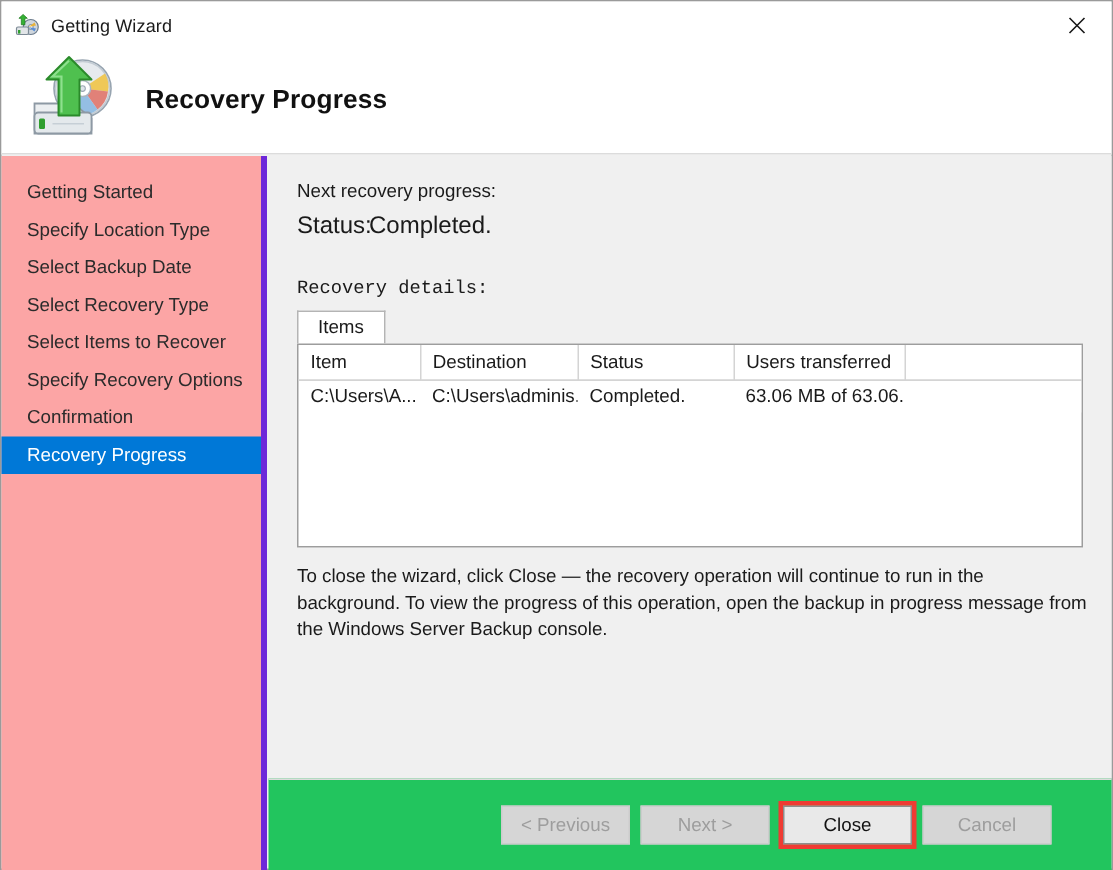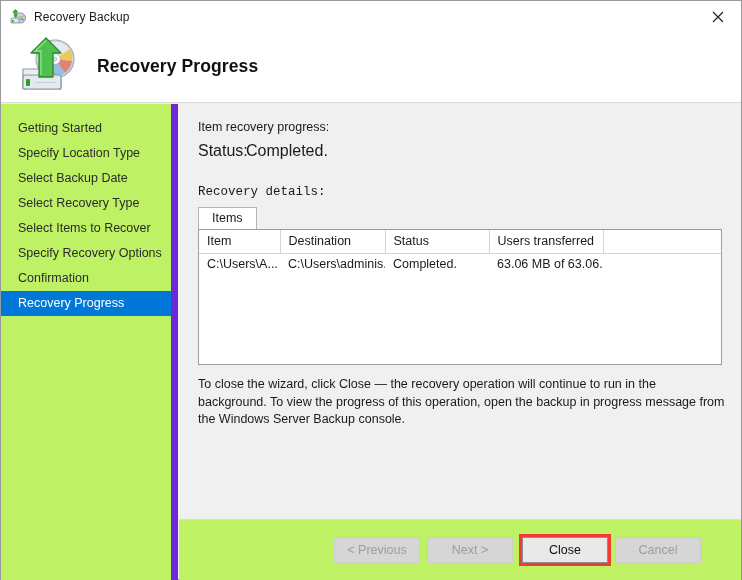--- a/index.html
+++ b/index.html
@@ -70,22 +70,22 @@
     font-weight: bold;
     color: #111111;
     letter-spacing: 0.1px;
   }
 
   
   #sidebar {
     position: absolute;
     left: 0; top: 103px;
     width: 177px; height: 476px;
-    background: #bef264;
-    border-right: 7px solid #6d28d9;
+    background: #fca5a5;
+    border-right: 4px solid #6d28d9;
     padding-top: 12px;
   }
   .nav-item {
     height: 25px;
     line-height: 25px;
     padding-left: 17px;
     font-size: 12.5px;
     color: #2b2b2b;
     white-space: nowrap;
     cursor: default;
@@ -187,21 +187,21 @@
     font-size: 12.5px;
     line-height: 17.5px;
     color: #1a1a1a;
   }
 
   
   #footer {
     position: absolute;
     left: 178px; top: 518px;
     width: 562px; height: 61px;
-    background: #bef264;
+    background: #22c55e;
     border-top: 1px solid #dcdcdc;
   }
   .btn {
     position: absolute;
     top: 17px;
     width: 86px; height: 26px;
     font-size: 12.5px;
     font-family: "Liberation Sans", sans-serif;
     background: #e1e1e1;
     border: 1px solid #c6c6c6;
@@ -241,21 +241,21 @@
       <svg width="16" height="16" viewBox="0 0 16 16">
         <ellipse cx="10.5" cy="9" rx="5" ry="5" fill="#cfd6dd" stroke="#6b7b8c" stroke-width="0.8"></ellipse>
         <ellipse cx="10.5" cy="9" rx="1.6" ry="1.6" fill="#ffffff" stroke="#6b7b8c" stroke-width="0.6"></ellipse>
         <path d="M9 9 L13 6 L14 8 Z" fill="#e8b33a"></path>
         <path d="M9 9 L13 12 L14 10 Z" fill="#5b8fd6"></path>
         <rect x="1" y="9" width="8" height="5" rx="1" fill="#e2e5e8" stroke="#7d8a96" stroke-width="0.8"></rect>
         <rect x="2" y="11" width="1.6" height="2.4" fill="#2f9e2f"></rect>
         <path d="M4.2 7.5 L4.2 3.2 L2.6 3.2 L5.4 0.6 L8.2 3.2 L6.6 3.2 L6.6 7.5 Z" fill="#34b233" stroke="#1f7a1f" stroke-width="0.5"></path>
       </svg>
     </span>
-    <span id="titlebar-text">Recovery Backup</span>
+    <span id="titlebar-text">Getting Wizard</span>
     <div id="close-btn">
       <svg width="12" height="12" viewBox="0 0 12 12">
         <path d="M1 1 L11 11 M11 1 L1 11" stroke="#1a1a1a" stroke-width="1.1" fill="none"></path>
       </svg>
     </div>
   </div>
 
   <div id="header">
     <span id="header-icon">
       <svg width="72" height="58" viewBox="0 0 72 58">
@@ -283,21 +283,21 @@
     <div class="nav-item">Specify Location Type</div>
     <div class="nav-item">Select Backup Date</div>
     <div class="nav-item">Select Recovery Type</div>
     <div class="nav-item">Select Items to Recover</div>
     <div class="nav-item">Specify Recovery Options</div>
     <div class="nav-item">Confirmation</div>
     <div class="nav-item selected">Recovery Progress</div>
   </div>
 
   <div id="content">
-    <div id="lbl-progress">Item recovery progress:</div>
+    <div id="lbl-progress">Next recovery progress:</div>
     <div id="status-row">
       <span id="status-label">Status:</span>
       <span>Completed.</span>
     </div>
     <div id="lbl-details">Recovery details:</div>
 
     <div id="tabstrip">
       <div class="tab">Items</div>
     </div>
 

